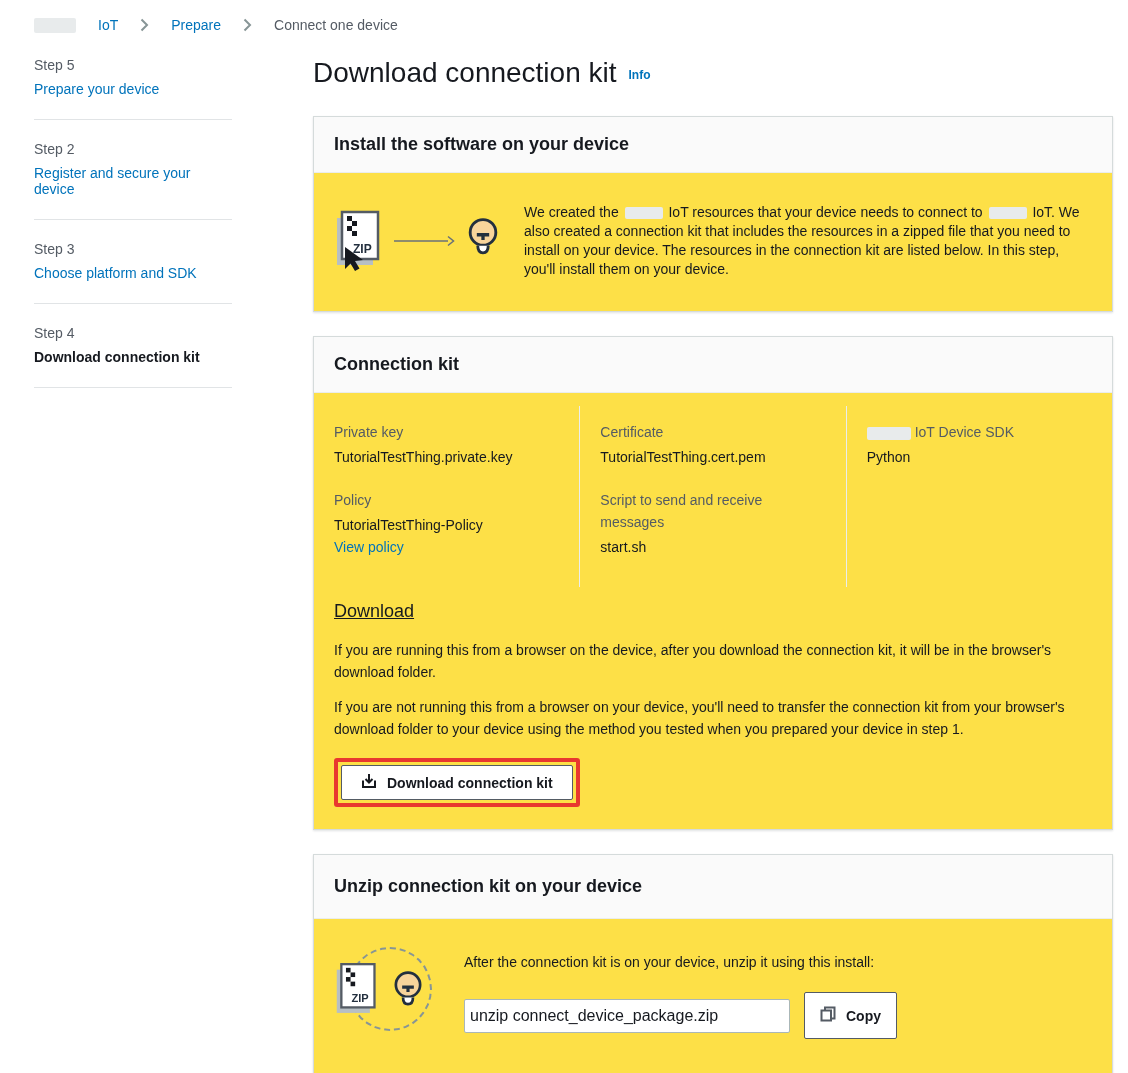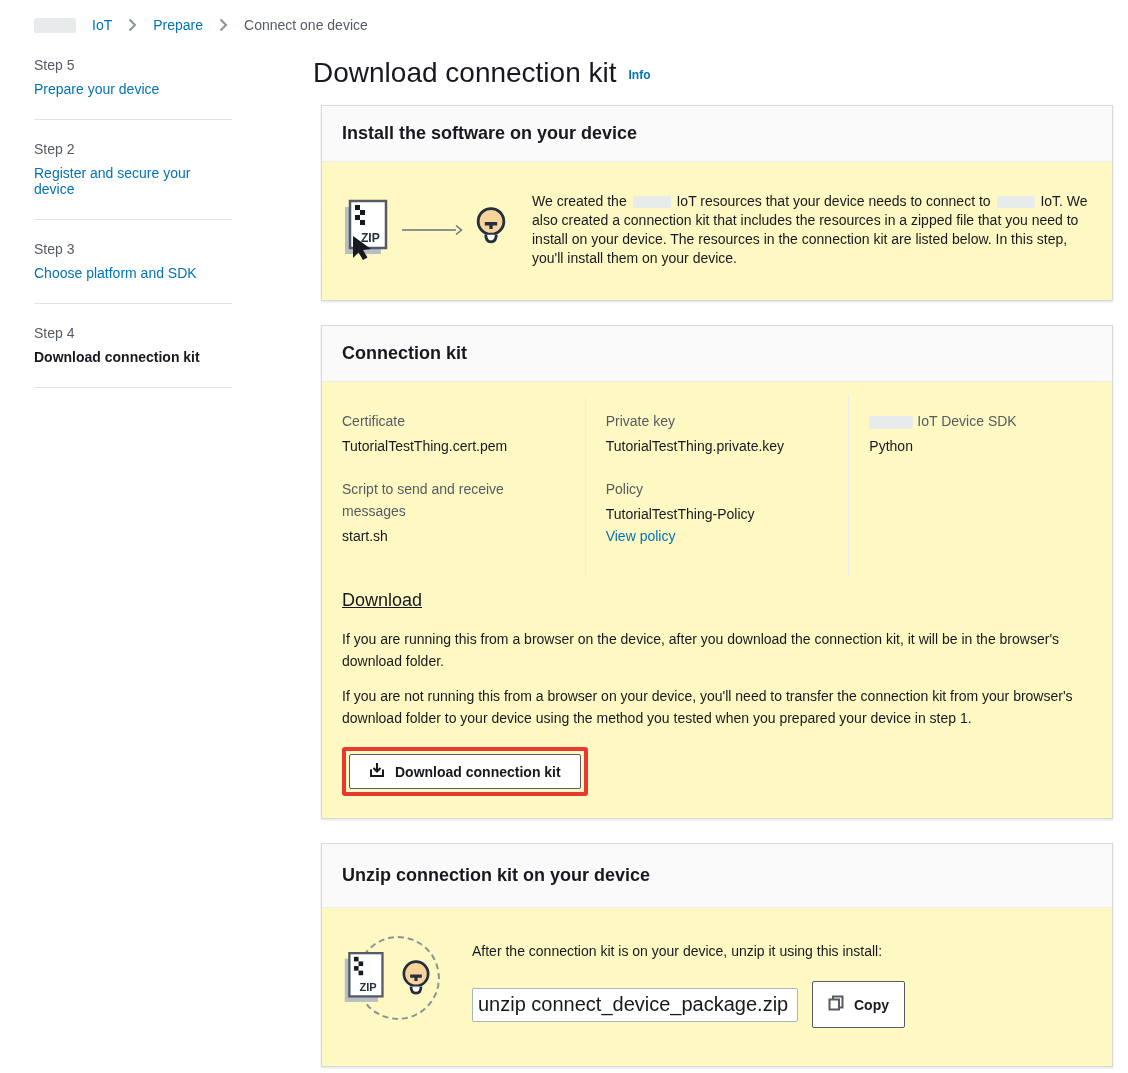--- a/index.html
+++ b/index.html
@@ -1,20 +1,20 @@
 <!DOCTYPE html>
 <html><head>
 <meta charset="utf-8">
 <style>
   * { box-sizing: border-box; margin: 0; padding: 0; }
   html, body { width: 1128px; height: 1073px; background: #ffffff; overflow: hidden; }
   body { font-family: "Liberation Sans", "DejaVu Sans", sans-serif; font-size: 14px; color: #16191f; }
 
   
-  .breadcrumb { display: flex; align-items: center; gap: 16px; padding: 17px 0 0 34px; }
+  .breadcrumb { display: flex; align-items: center; gap: 22px; padding: 17px 0 0 34px; }
   .crumb-link { color: #0073bb; text-decoration: none; cursor: pointer; }
   .crumb-current { color: #545b64; }
   .crumb-sep { display: inline-flex; }
   .redacted { display: inline-block; background: #e8ebec; border-radius: 2px; vertical-align: middle; }
   .redacted.bc { width: 42px; height: 15px; }
   .redacted.inline-r { width: 38px; height: 12px; margin: 0 2px; }
   .redacted.sdk-r { width: 44px; height: 13px; margin-right: 4px; }
 
   
   .content { display: flex; margin-top: 24px; }
@@ -22,25 +22,25 @@
   .main { width: 800px; margin-left: 81px; flex: none; }
 
   
   .step-eyebrow { color: #545b64; font-size: 14px; margin-bottom: 8px; }
   .step-link { color: #0073bb; cursor: pointer; }
   .step-current { color: #16191f; font-weight: 700; }
   .step-disabled { color: #aab7b8; }
   .step-divider { border: none; border-top: 1px solid #e1e4e6; margin: 22px 0 21px; }
 
   
-  .page-title { font-size: 28px; font-weight: 400; color: #16191f; margin: 0 0 16px; }
+  .page-title { font-size: 28px; font-weight: 400; color: #16191f; margin: 0 0 27px; }
   .info-link { font-size: 12px; font-weight: 700; color: #0073bb; margin-left: 12px; position: relative; top: -3px; cursor: pointer; }
 
   
-  .card { background: #fef9c3; border: 1px solid #d5dbdb; box-shadow: 0 1px 2px 0 rgba(0,28,36,0.12); margin-bottom: 24px; margin-left: 8px; }
+  .card { background: #fde047; border: 1px solid #d5dbdb; box-shadow: 0 1px 2px 0 rgba(0,28,36,0.12); margin-bottom: 24px; }
   .card-header { background: #fafafa; border-bottom: 1px solid #eaeded; padding: 17px 20px; }
   .card-header h2 { font-size: 18px; font-weight: 700; color: #16191f; }
   .card3 .card-header { padding: 21px 20px; }
 
   
   .install-body { display: flex; align-items: flex-start; padding: 30px 20px 32px; }
   .install-visual { display: flex; align-items: center; width: 172px; flex: none; margin-top: 6px; }
   .install-visual .arrow-wrap { margin: 0 8px 0 10px; }
   .install-text { flex: 1; margin-left: 18px; line-height: 19px; }
 
@@ -62,21 +62,21 @@
 
   
   .unzip-body { display: flex; align-items: flex-start; padding: 26px 20px 34px; }
   .unzip-visual { position: relative; width: 112px; height: 98px; flex: none; }
   .dashed-circle { position: absolute; left: 14px; top: 2px; width: 84px; height: 84px; border: 2px dashed #879596; border-radius: 50%; }
   .unzip-visual .zip-icon { position: absolute; left: 0; top: 16px; }
   .unzip-visual .bulb-icon { position: absolute; left: 56px; top: 24px; }
   .unzip-content { flex: 1; margin-left: 18px; }
   .unzip-instruction { line-height: 22px; margin: 6px 0 19px; }
   .command-row { display: flex; align-items: center; gap: 14px; }
-  .command-input { width: 326px; height: 34px; border: 1px solid #aab7b8; border-radius: 2px; padding: 0 5px; font-family: inherit; font-size: 20px; color: #16191f; }
+  .command-input { width: 326px; height: 34px; border: 1px solid #aab7b8; border-radius: 2px; padding: 0 5px; font-family: inherit; font-size: 16px; color: #16191f; }
   .btn-copy { padding: 13px 15px; }
 
   svg text { font-family: "Liberation Sans", "DejaVu Sans", sans-serif; }
 </style>
 </head>
 <body>
 
 <nav class="breadcrumb">
   <span class="redacted bc"></span>
   <a class="crumb-link">IoT</a>
@@ -164,37 +164,37 @@
       </div>
     </section>
 
     <section class="card card2">
       <div class="card-header">
         <h2>Connection kit</h2>
       </div>
       <div class="kit-columns">
         <div class="kit-col">
           <div class="field">
-            <div class="field-label">Certificate</div>
-            <div class="field-value">TutorialTestThing.cert.pem</div>
-          </div>
-          <div class="field">
-            <div class="field-label">Script to send and receive messages</div>
-            <div class="field-value">start.sh</div>
-          </div>
-        </div>
-        <div class="kit-col">
-          <div class="field">
             <div class="field-label">Private key</div>
             <div class="field-value">TutorialTestThing.private.key</div>
           </div>
           <div class="field">
             <div class="field-label">Policy</div>
             <div class="field-value">TutorialTestThing-Policy</div>
             <a class="field-link">View policy</a>
+          </div>
+        </div>
+        <div class="kit-col">
+          <div class="field">
+            <div class="field-label">Certificate</div>
+            <div class="field-value">TutorialTestThing.cert.pem</div>
+          </div>
+          <div class="field">
+            <div class="field-label">Script to send and receive messages</div>
+            <div class="field-value">start.sh</div>
           </div>
         </div>
         <div class="kit-col">
           <div class="field">
             <div class="field-label"><span class="redacted sdk-r"></span><span>IoT Device SDK</span></div>
             <div class="field-value">Python</div>
           </div>
         </div>
       </div>
 

